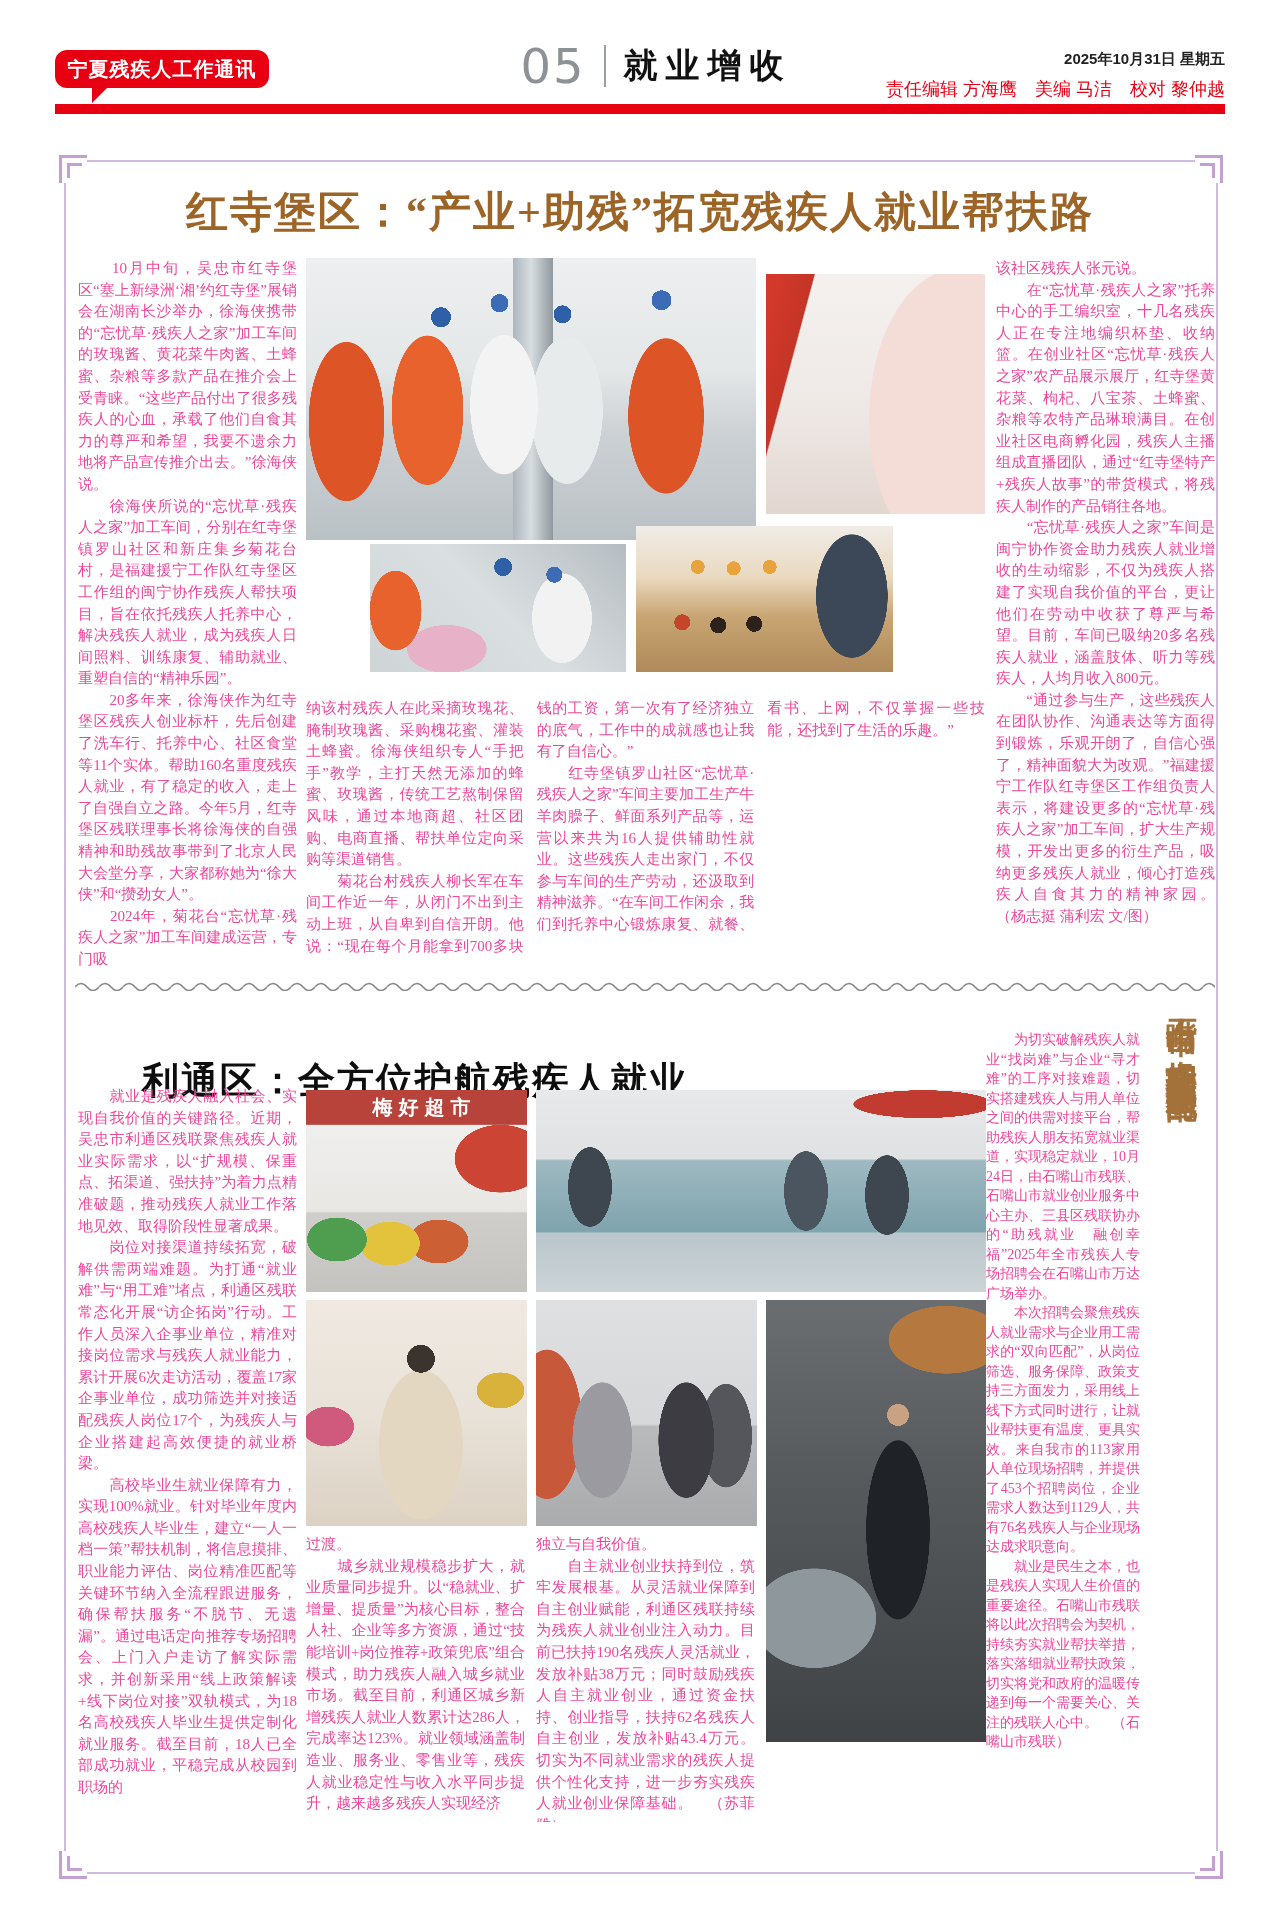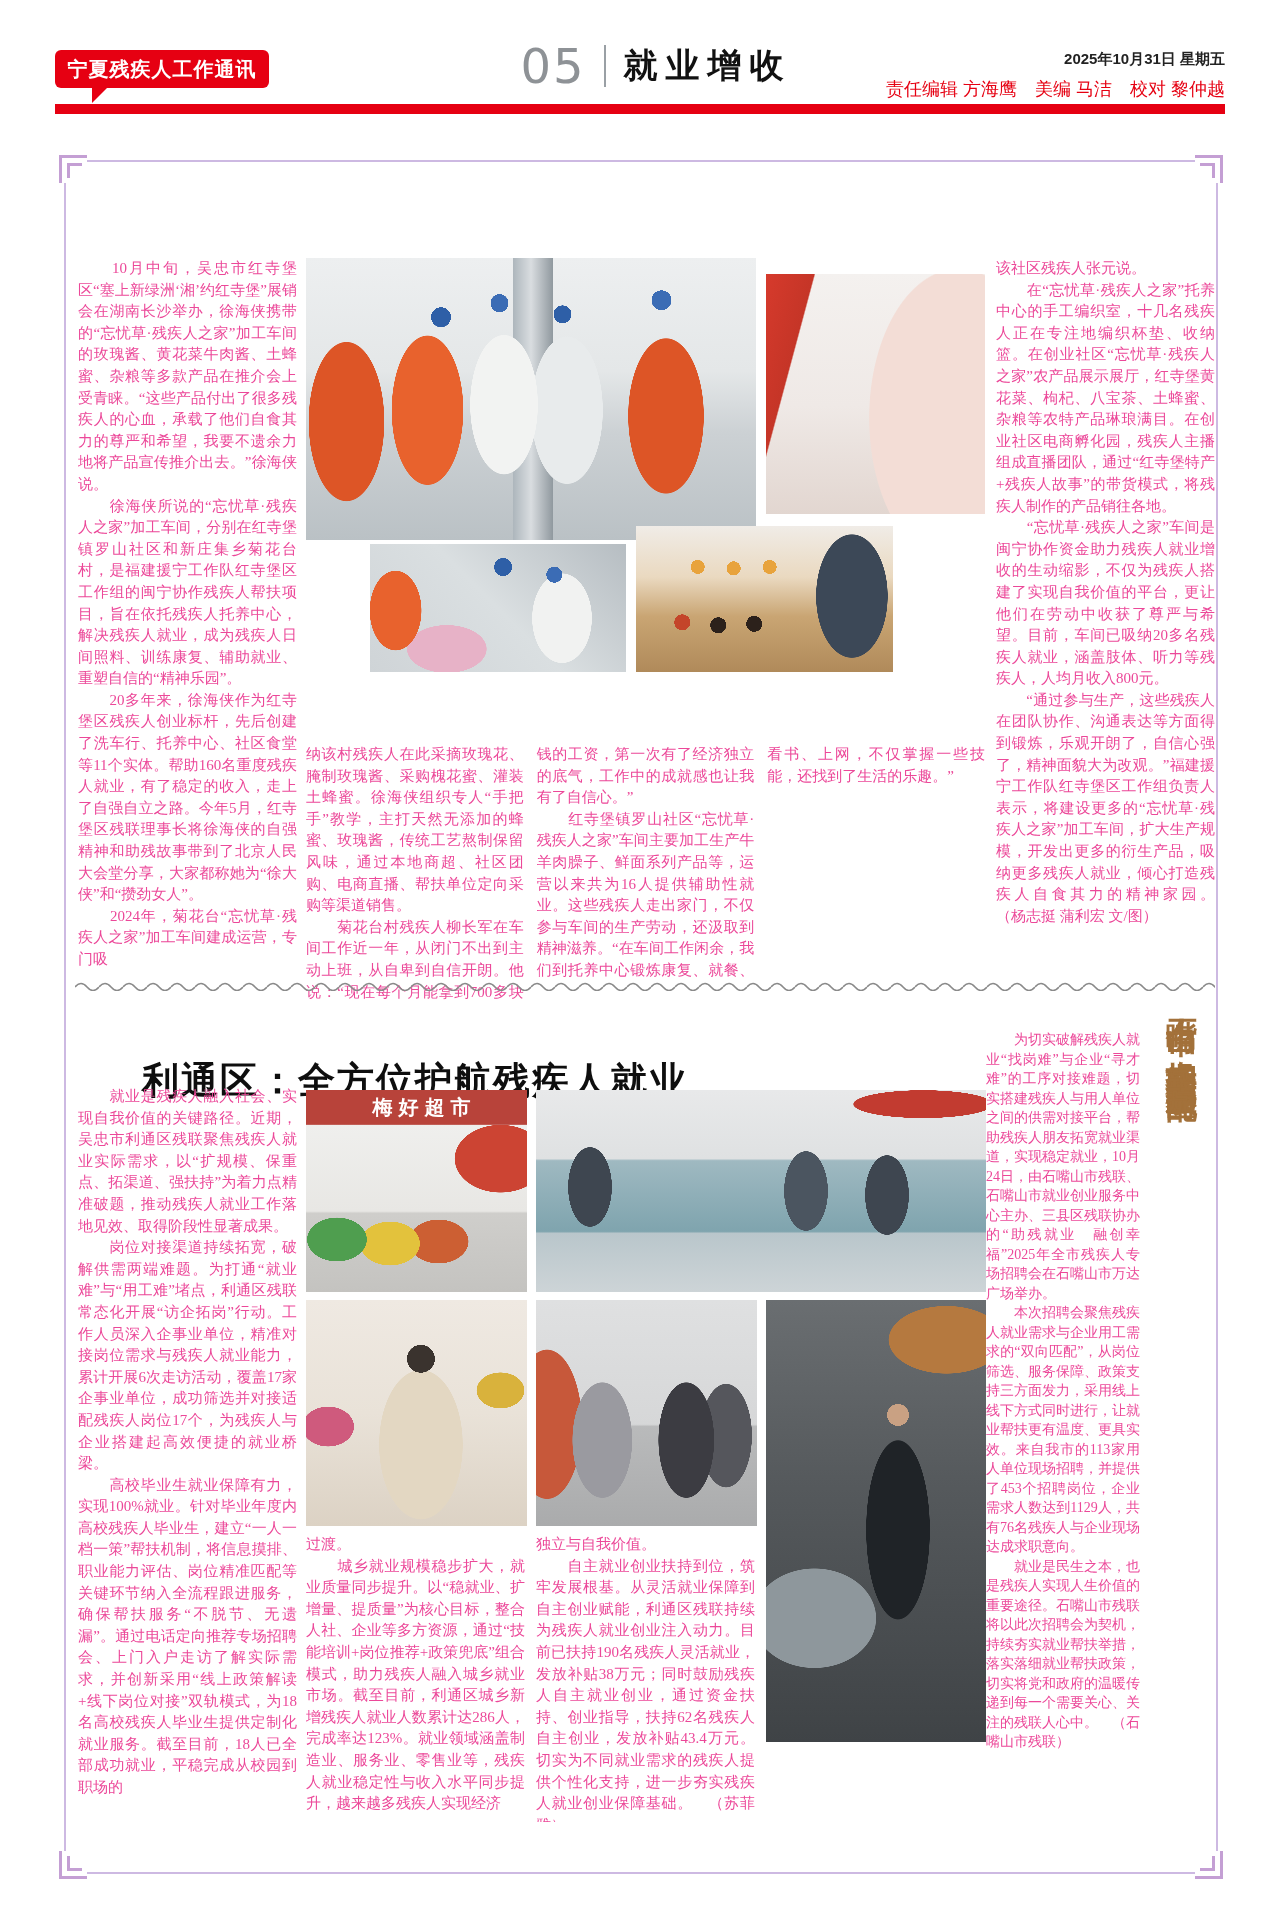--- a/index.html
+++ b/index.html
@@ -1,19 +1,19 @@
 <!DOCTYPE html>
 <html><head>
 <meta charset="utf-8">
 <style>
   html,body{margin:0;padding:0;background:#ffffff;}
   .page{position:relative;width:1280px;height:1914px;background:#fff;margin:0 auto;overflow:hidden;
         font-family:"Liberation Serif","DejaVu Serif",serif;color:#222;}
   
-  .badge{position:absolute;left:55px;top:50px;width:214px;height:38px;background:#e60012;border-radius:6px;
+  .badge{position:absolute;left:55px;top:50px;width:214px;height:38px;background:#e60012;border-radius:12px;
          color:#fff;font-family:"Liberation Sans","DejaVu Sans",sans-serif;font-weight:bold;font-size:20px;
          line-height:38px;text-align:center;letter-spacing:1px;}
   .badge-tail{position:absolute;left:92px;top:86px;width:0;height:0;
          border-top:17px solid #e60012;border-right:17px solid transparent;}
   .head-center{position:absolute;left:0;right:0;top:38px;text-align:center;white-space:nowrap;}
   .pageno{font-family:"DejaVu Sans","Liberation Sans",sans-serif;font-size:48px;color:#8e9296;
           letter-spacing:2px;vertical-align:middle;margin-left:32px;}
   .head-vline{display:inline-block;width:2px;height:42px;background:#9aa0a5;margin:0 14px;vertical-align:middle;}
   .section-title{font-family:"Liberation Sans","DejaVu Sans",sans-serif;font-size:34px;font-weight:bold;
           color:#111;letter-spacing:8px;vertical-align:middle;}
@@ -39,21 +39,21 @@
            font-size:42px;font-weight:bold;color:#9c6527;letter-spacing:2px;
            font-family:"Liberation Serif","DejaVu Serif",serif;}
   .a2-title{position:absolute;left:75px;top:1056px;width:680px;text-align:center;
            font-size:37px;font-weight:bold;color:#0e0e0e;letter-spacing:2px;
            font-family:"Liberation Sans","DejaVu Sans",sans-serif;}
   .a3-vtitle{position:absolute;left:1146px;top:994px;width:70px;height:822px;
            writing-mode:vertical-rl;text-orientation:upright;line-height:70px;
            font-size:31px;font-weight:bold;color:#a3713a;letter-spacing:2px;
            font-family:"Liberation Serif","DejaVu Serif",serif;}
   #a1-col1{left:78px;top:258px;width:219px;height:716px;}
-  #a1-mid{left:306px;top:698px;width:679px;height:274px;column-count:3;column-gap:13px;column-fill:auto;margin-top:46px;}
+  #a1-mid{left:306px;top:698px;width:679px;height:274px;column-count:3;column-gap:13px;column-fill:auto;}
   #a1-colr{left:996px;top:258px;width:219px;height:716px;}
   #a2-col1{left:78px;top:1086px;width:219px;height:736px;}
   #a2-col2{left:306px;top:1534px;width:219px;height:288px;}
   #a2-col3{left:536px;top:1534px;width:219px;height:288px;}
   #a3-body{left:986px;top:1030px;width:154px;height:792px;font-size:14px;line-height:19.5px;}
   
   .photo{position:absolute;overflow:hidden;background:#d8d8d8;}
   #ph-big{left:306px;top:258px;width:450px;height:282px;background:
     radial-gradient(circle 10px at 30% 21%,#2e5fa7 0 99%,transparent 100%),
     radial-gradient(circle 9px at 43% 16%,#3b6cb5 0 99%,transparent 100%),
@@ -140,20 +140,21 @@
   </div>
   <div class="red-bar"></div>
 
   <div class="frame">
     <div class="fcorner fc-tl"></div>
     <div class="fcorner fc-tr"></div>
     <div class="fcorner fc-br"></div>
     <div class="fcorner fc-bl"></div>
   </div>
 
+  <div class="a1-title">红寺堡区：“产业+助残”拓宽残疾人就业帮扶路</div>
   <div class="coltext" id="a1-col1">　　10月中旬，吴忠市红寺堡区“塞上新绿洲‘湘’约红寺堡”展销会在湖南长沙举办，徐海侠携带的“忘忧草·残疾人之家”加工车间的玫瑰酱、黄花菜牛肉酱、土蜂蜜、杂粮等多款产品在推介会上受青睐。“这些产品付出了很多残疾人的心血，承载了他们自食其力的尊严和希望，我要不遗余力地将产品宣传推介出去。”徐海侠说。
 　　徐海侠所说的“忘忧草·残疾人之家”加工车间，分别在红寺堡镇罗山社区和新庄集乡菊花台村，是福建援宁工作队红寺堡区工作组的闽宁协作残疾人帮扶项目，旨在依托残疾人托养中心，解决残疾人就业，成为残疾人日间照料、训练康复、辅助就业、重塑自信的“精神乐园”。
 　　20多年来，徐海侠作为红寺堡区残疾人创业标杆，先后创建了洗车行、托养中心、社区食堂等11个实体。帮助160名重度残疾人就业，有了稳定的收入，走上了自强自立之路。今年5月，红寺堡区残联理事长将徐海侠的自强精神和助残故事带到了北京人民大会堂分享，大家都称她为“徐大侠”和“攒劲女人”。
 　　2024年，菊花台“忘忧草·残疾人之家”加工车间建成运营，专门吸</div>
   <div class="photo" id="ph-big"></div>
   <div class="photo" id="ph-c"></div>
   <div class="photo" id="ph-a"></div>
   <div class="photo" id="ph-b"></div>
   <div class="coltext" id="a1-mid">纳该村残疾人在此采摘玫瑰花、腌制玫瑰酱、采购槐花蜜、灌装土蜂蜜。徐海侠组织专人“手把手”教学，主打天然无添加的蜂蜜、玫瑰酱，传统工艺熬制保留风味，通过本地商超、社区团购、电商直播、帮扶单位定向采购等渠道销售。
 　　菊花台村残疾人柳长军在车间工作近一年，从闭门不出到主动上班，从自卑到自信开朗。他说：“现在每个月能拿到700多块钱的工资，第一次有了经济独立的底气，工作中的成就感也让我有了自信心。”

